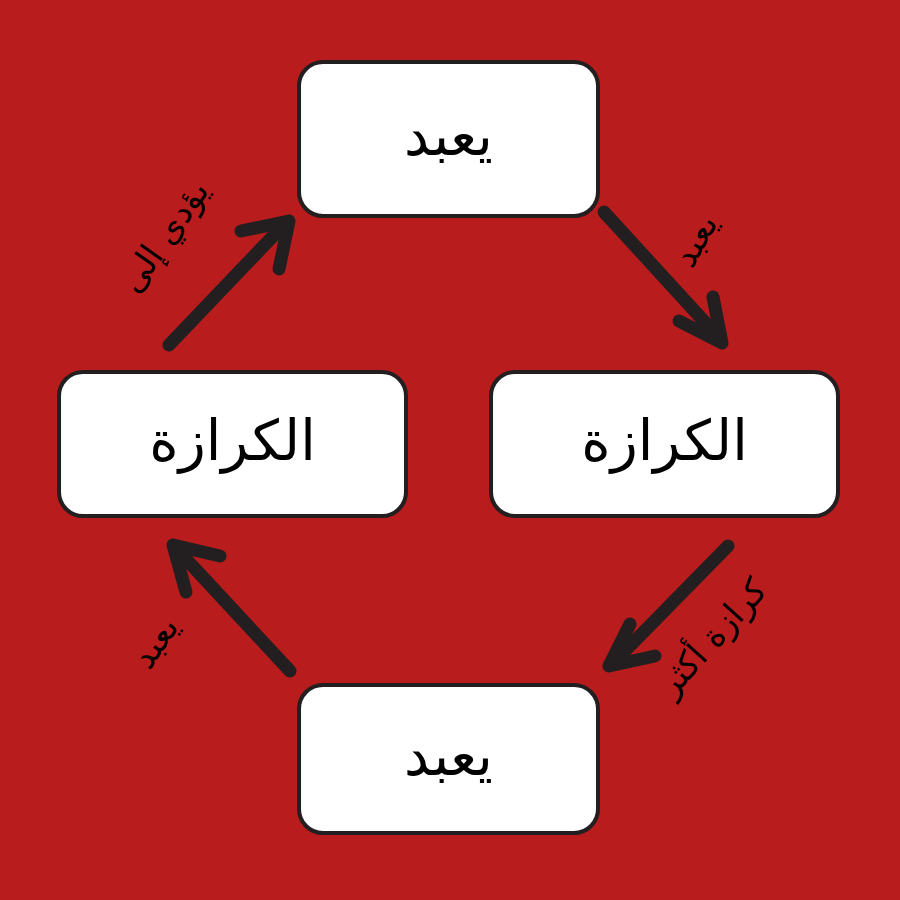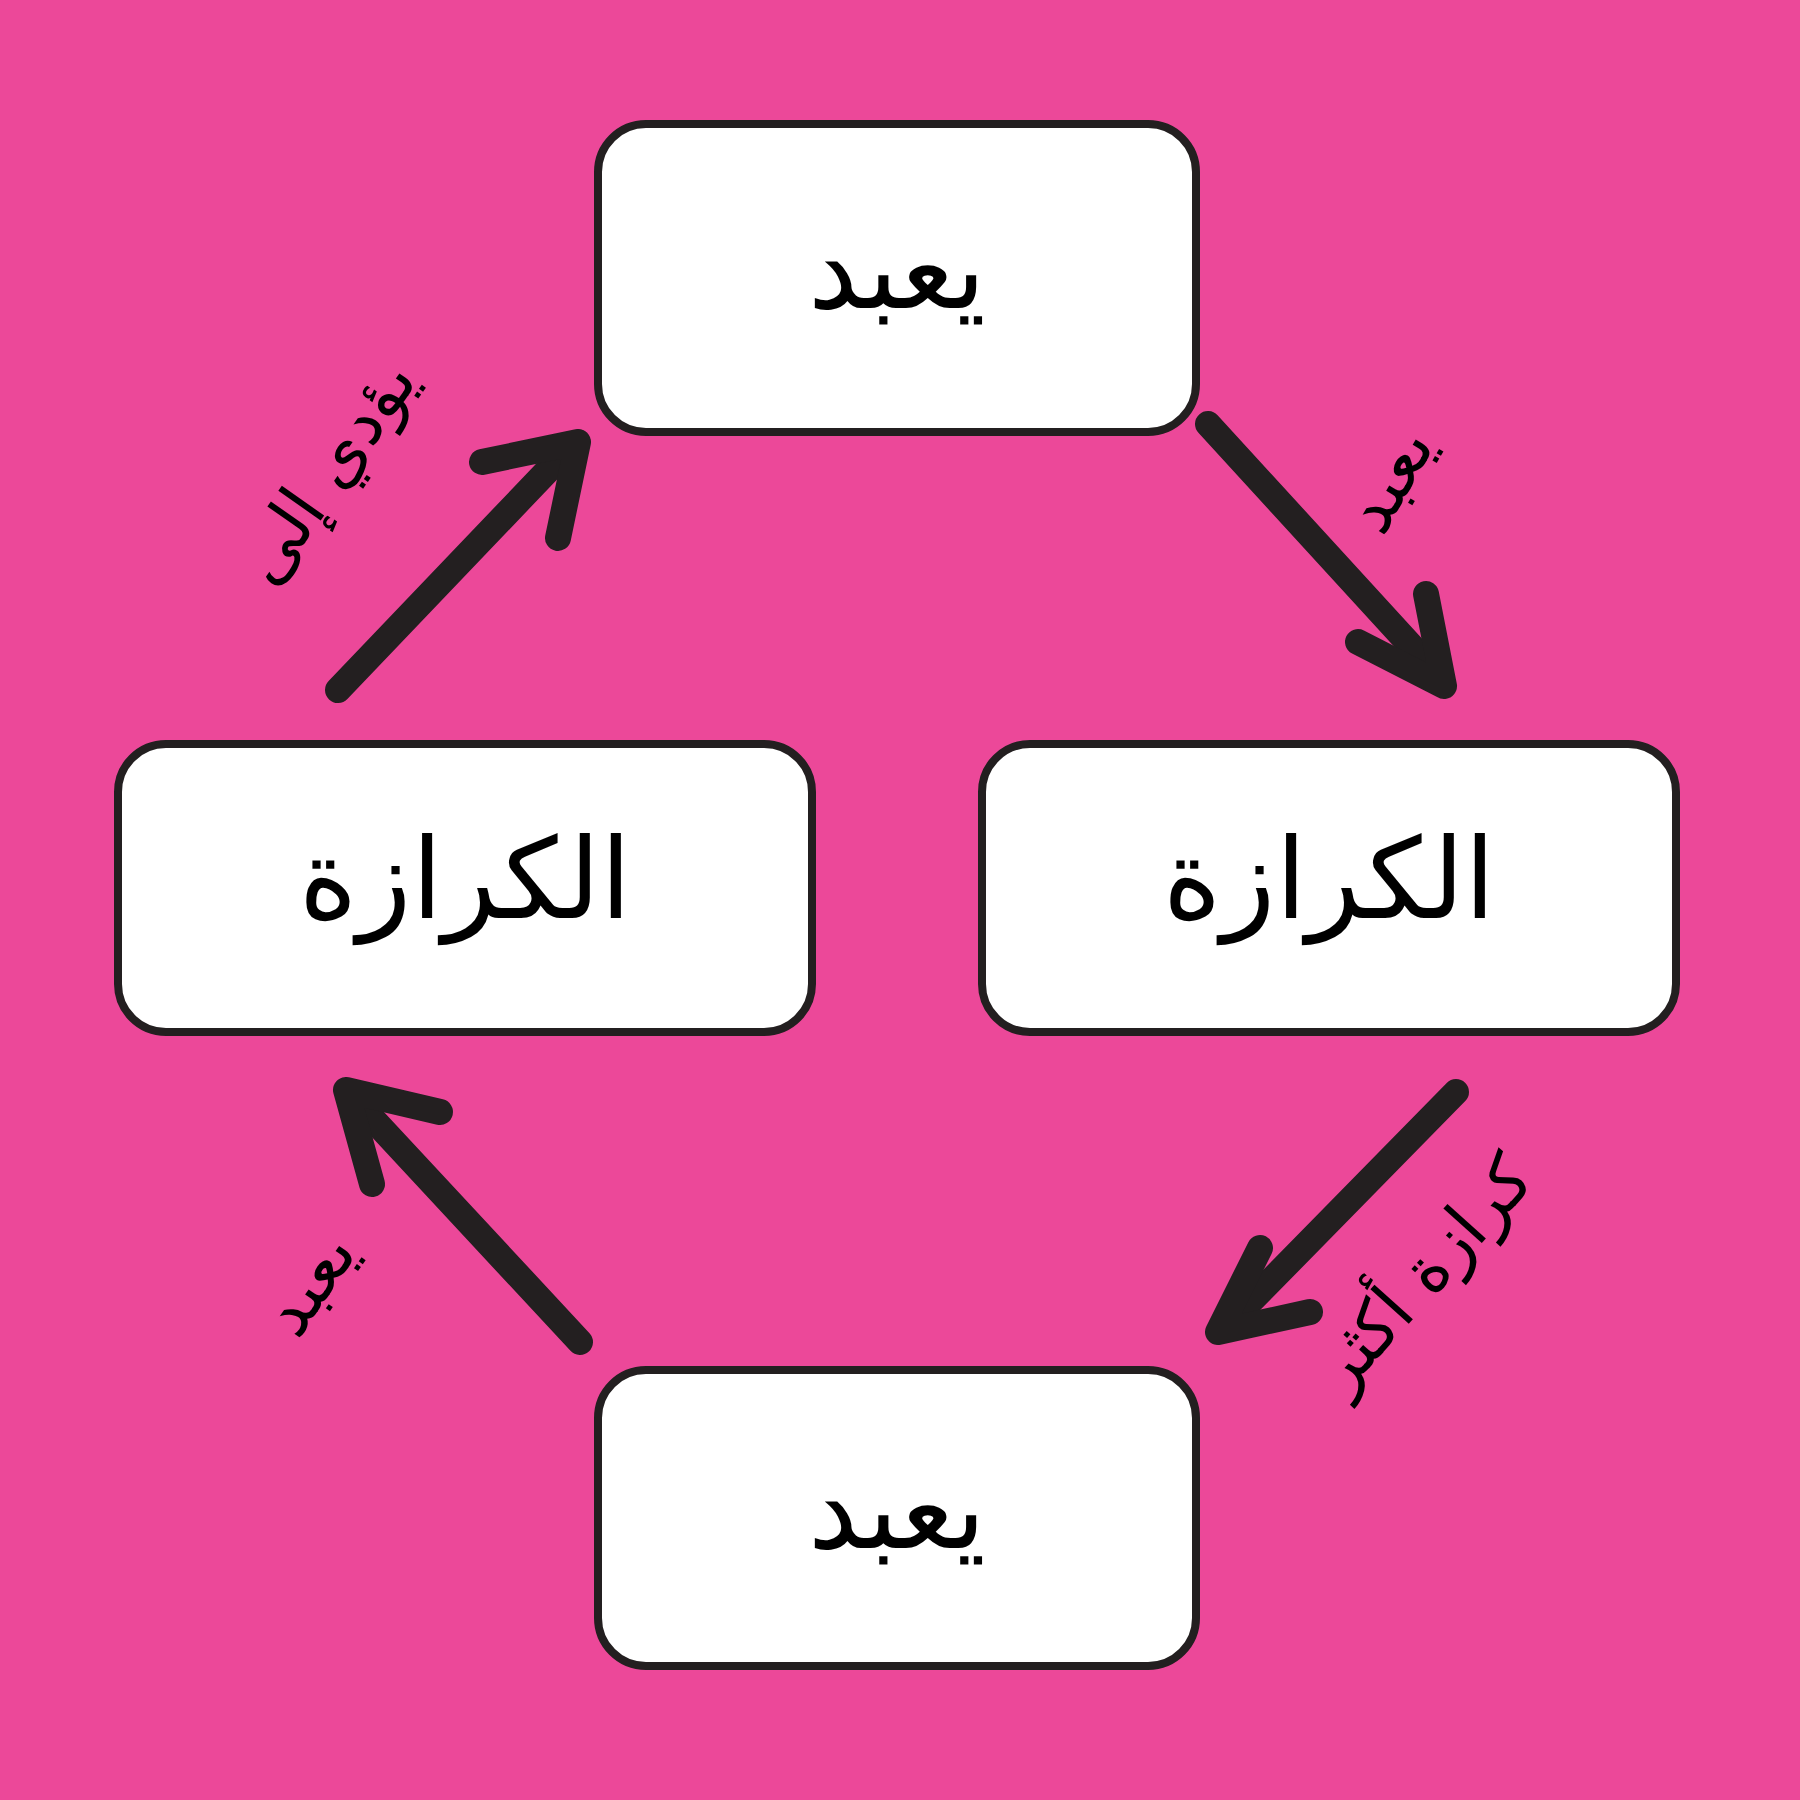--- a/index.html
+++ b/index.html
@@ -8,21 +8,21 @@
     padding: 0;
     background: #ffffff;
   }
   body {
     font-family: "DejaVu Sans", "Liberation Sans", sans-serif;
   }
   #canvas {
     position: relative;
     width: 900px;
     height: 900px;
-    background: #ec4899;
+    background: #b91c1c;
     overflow: hidden;
   }
   .node-box {
     position: absolute;
     box-sizing: border-box;
     background: #ffffff;
     border: 4px solid #231f20;
     border-radius: 26px;
     display: flex;
     align-items: center;

